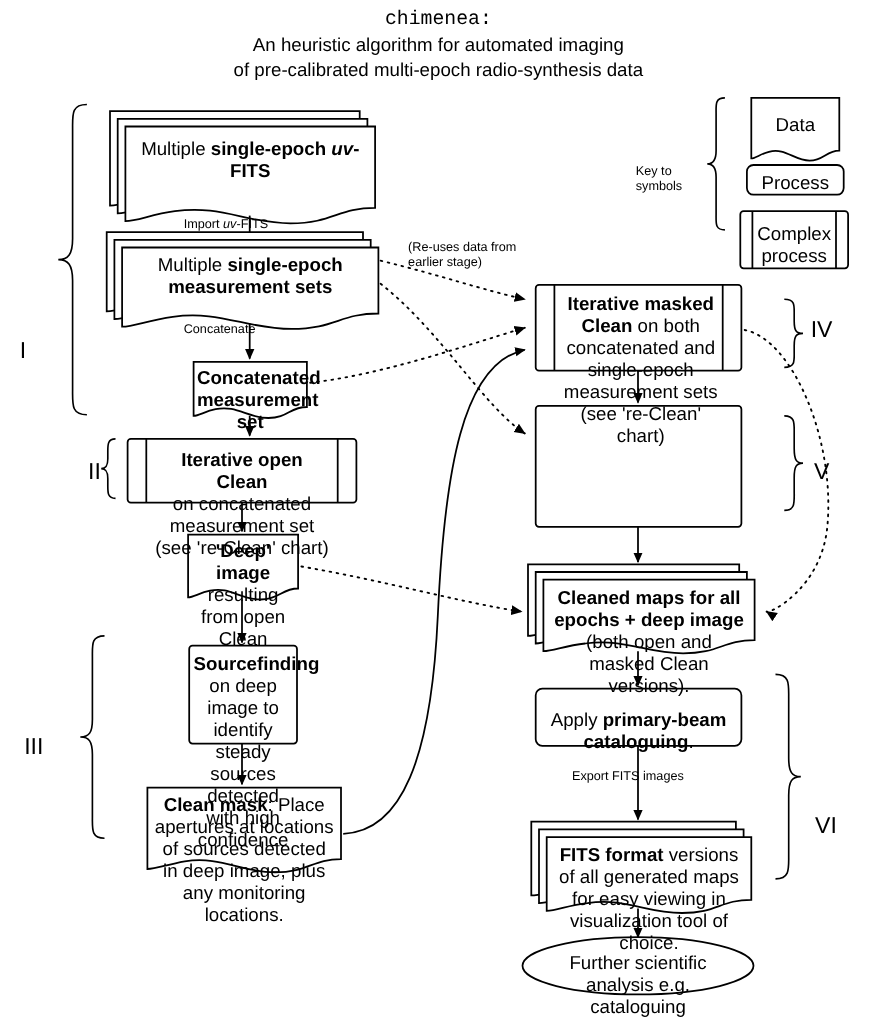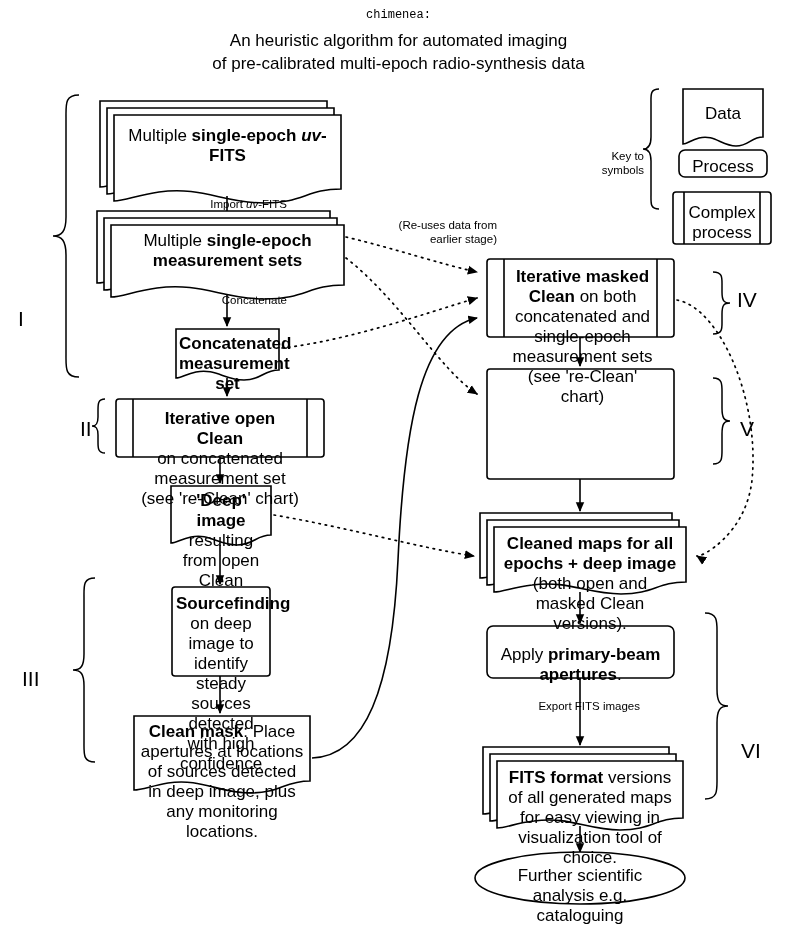--- a/index.html
+++ b/index.html
@@ -10,24 +10,24 @@
   svg{position:absolute;top:0;left:0;width:797px;height:930px;}
   .shape{fill:#ffffff;stroke:#000000;stroke-width:1.6;}
   .shape-back{fill:#ffffff;stroke:#000000;stroke-width:1.6;}
   .bar{fill:none;stroke:#000000;stroke-width:1.6;}
   .conn{fill:none;stroke:#000000;stroke-width:1.6;}
   .dotted{fill:none;stroke:#000000;stroke-width:1.7;
           stroke-dasharray:1.5 5;stroke-linecap:round;}
   .brace{fill:none;stroke:#000000;stroke-width:1.5;}
   .txt{position:absolute;text-align:center;line-height:1.18;
        font-size:17px;color:#000;}
-  .lbl{position:absolute;text-align:right;font-size:11.5px;line-height:1.2;}
+  .lbl{position:absolute;text-align:left;font-size:11.5px;line-height:1.2;}
   .roman{position:absolute;font-size:21px;line-height:1;}
   .ttl-mono{position:absolute;width:797px;text-align:center;
-            font-family:"Liberation Mono",monospace;font-size:12px;}
+            font-family:"Liberation Mono",monospace;font-size:18px;}
   .ttl-sub{position:absolute;width:797px;text-align:center;font-size:17px;
            line-height:1.34;}
   b{font-weight:bold;}
   i{font-style:italic;}
 </style>
 </head>
 <body>
 
 <div id="stage">
 
@@ -158,21 +158,21 @@
 
   <div class="txt" style="left:176px;top:594px;width:90px;"><b>Sourcefinding</b> on deep image to identify steady sources detected with high confidence</div>
 
   <div class="txt" style="left:139px;top:722px;width:166px;"><b>Clean mask</b>: Place apertures at locations of sources detected in deep image, plus any monitoring locations.</div>
 
   <div class="txt" style="left:510px;top:267px;width:145px;"><b>Iterative masked Clean</b> on both concatenated and single-epoch measurement sets (see 're-Clean' chart)</div>
 
 
   <div class="txt" style="left:501px;top:534px;width:178px;"><b>Cleaned maps for all epochs + deep image</b> (both open and masked Clean versions).</div>
 
-  <div class="txt" style="left:492px;top:645px;width:177px;">Apply <b>primary-beam apertures</b>.</div>
+  <div class="txt" style="left:492px;top:645px;width:177px;">Apply <b>primary-beam cataloguing</b>.</div>
 
   <div class="txt" style="left:495px;top:866px;width:170px;">Further scientific analysis e.g. cataloguing</div>
 
   <div class="txt" style="left:503px;top:768px;width:174px;"><b>FITS format</b> versions of all generated maps for easy viewing in visualization tool of choice.</div>
 
   <div class="lbl" style="left:167px;top:198px;width:120px;">Import <i>uv</i>-FITS</div>
   <div class="lbl" style="left:167px;top:294px;width:120px;">Concatenate</div>
   <div class="lbl" style="left:371px;top:219px;width:126px;">
     <span>(Re-uses data from</span><br>
     <span>earlier stage)</span>

